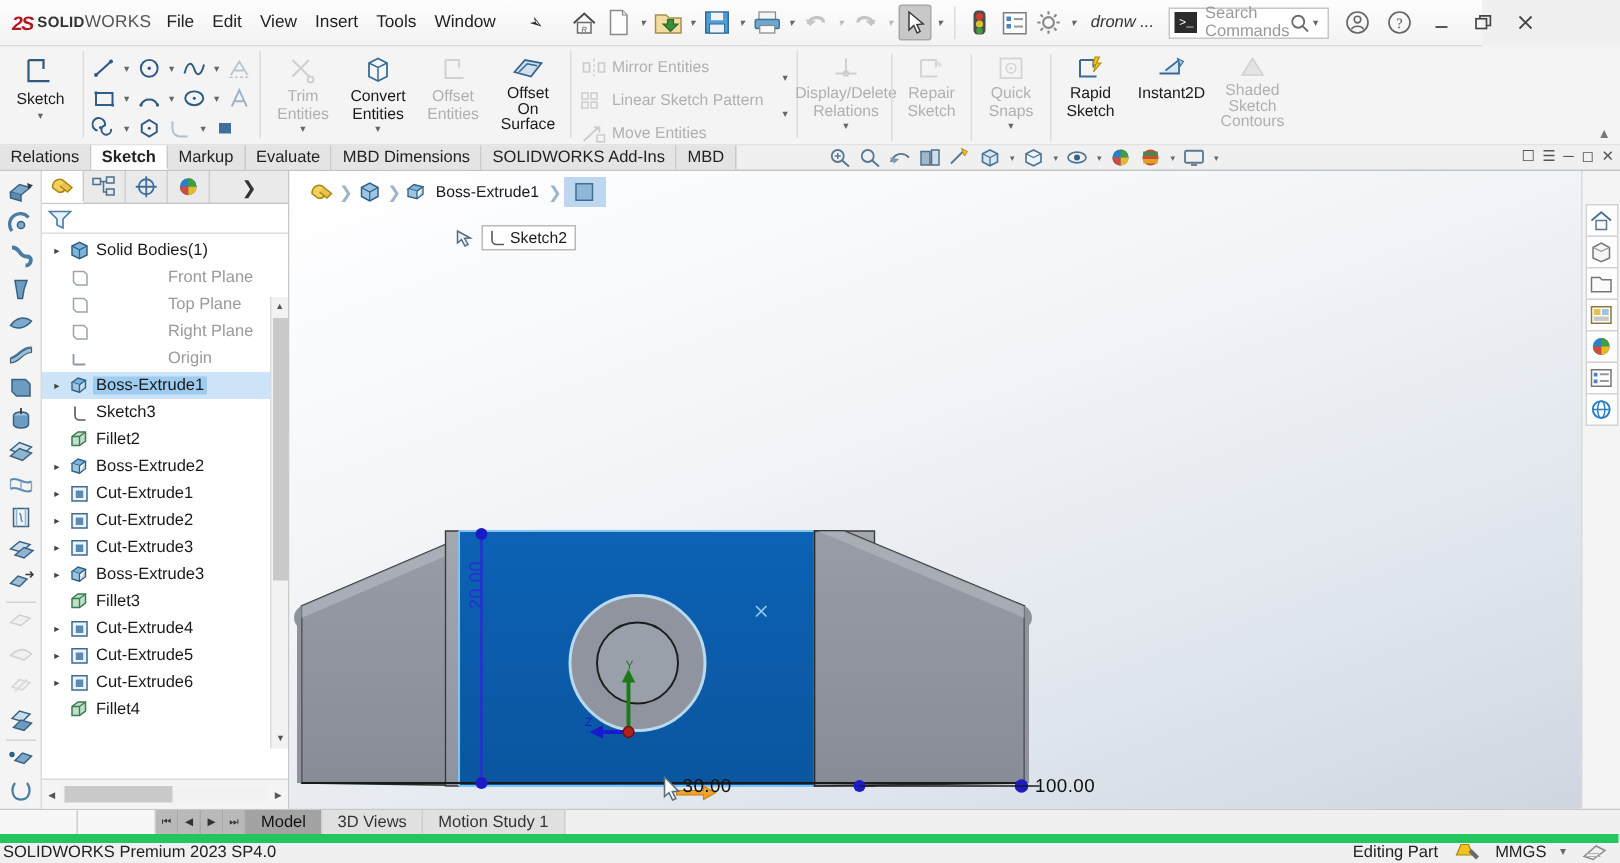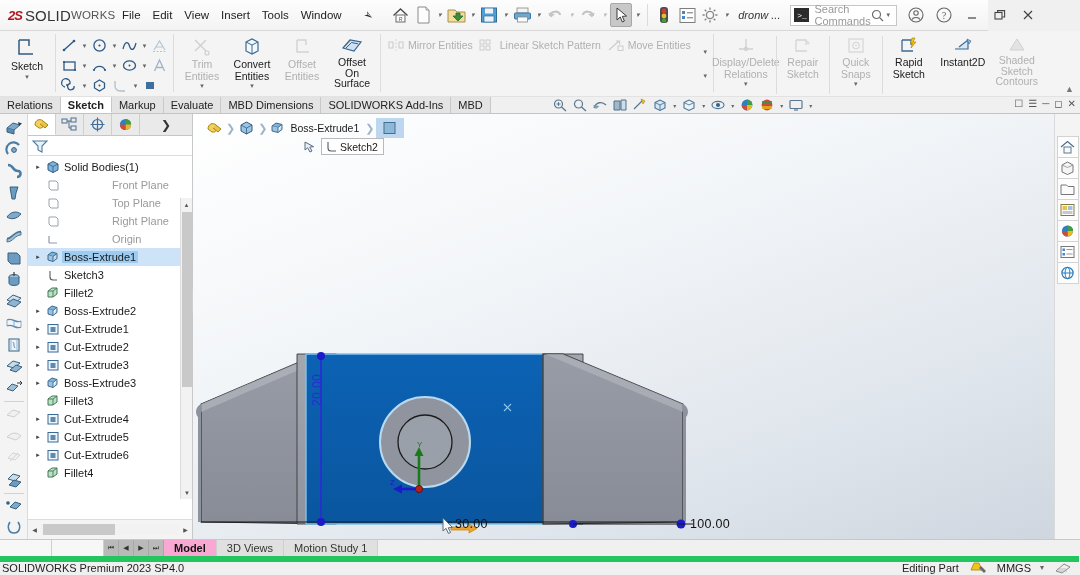--- a/index.html
+++ b/index.html
@@ -18,21 +18,21 @@
     background: linear-gradient(#fdfdfd, #f3f3f3);
     border-bottom: 1px solid #d8d8d8;
     display: flex; align-items: center;
     position: relative;
   }
   .logo { display: flex; align-items: center; padding-left: 8px; width: 112px; }
   .logo-ds {
     font-weight: bold; font-style: italic; font-size: 13px;
     color: #b01722; letter-spacing: -1px; margin-right: 3px;
   }
-  .logo-solid { font-weight: normal; font-size: 15px; color: #333; letter-spacing: .2px; }
+  .logo-solid { font-weight: bold; font-size: 10px; color: #333; letter-spacing: .2px; }
   .logo-works { font-weight: normal; font-size: 11.5px; color: #555; letter-spacing: .2px; }
   .menu { display: flex; align-items: center; gap: 12px; margin-left: 10px; }
   .menu span { font-size: 11.5px; color: #222; cursor: default; }
   .pin-icon { margin-left: 10px; color: #555; font-size: 12px; transform: rotate(35deg); }
   .tb-sep { width: 1px; height: 22px; background: #dcdcdc; margin: 0 4px; }
   .tb-tools { display: flex; align-items: center; margin-left: 8px; gap: 1px; font-style: italic; }
   .tbi {
     width: 22px; height: 24px; display: flex; align-items: center; justify-content: center;
     cursor: default; border-radius: 2px;
   }
@@ -166,21 +166,21 @@
   }
   .breadcrumb { position: absolute; left: 10px; top: 4px; display: flex; align-items: center; }
   .bc-chip {
     height: 20px; display: flex; align-items: center; padding: 0 2px;
     position: relative;
   }
   .bc-chip.active { background: #bcd7ef; }
   .bc-arrow { color: #9fb4c8; font-size: 11px; margin: 0 1px; }
   .bc-text { font-size: 10.5px; color: #1a1a1a; padding: 0 3px; }
   .bc-tip {
-    position: absolute; left: 100px; top: 20px;
+    position: absolute; left: 100px; top: 32px;
     display: flex; align-items: center; gap: 3px;
   }
   .bc-tipbox {
     border: 1px solid #b9b9b9; background: #fff; height: 17px;
     display: flex; align-items: center; padding: 0 5px 0 2px;
   }
   .triad { position: absolute; left: 196px; bottom: 40px; }
   .rightpane {
     width: 26px; background: #f4f4f4; border-left: 1px solid #dadada;
     display: flex; flex-direction: column; align-items: center; padding-top: 22px;
@@ -197,21 +197,21 @@
   .bt-spacer { width: 52px; border-right: 1px solid #cfcfcf; background: #f7f7f7;}
   .navbtns { display: flex; align-items: stretch; }
   .nb {
     width: 15px; display: flex; align-items: center; justify-content: center;
     background: #b9b9b9; border-right: 1px solid #a8a8a8; font-size: 7px; color: #333;
   }
   .btab {
     padding: 0 10px; display: flex; align-items: center; font-size: 11px;
     border-right: 1px solid #cfcfcf; background: #e0e0e0; color: #333; cursor: default;
   }
-  .btab.active { background: #f9a8d4; font-weight: bold; color: #111; }
+  .btab.active { background: #a3a3a3; font-weight: normal; color: #111; }
   .statusbar {
     height: 17px; width: 1079px; background: #f0f0f0; border-top: 6px solid #22c55e;
     display: flex; align-items: center; font-size: 11px; color: #222;
   }
   .sb-left { padding-left: 2px; }
   .sb-right { margin-left: auto; display: flex; align-items: center; gap: 9px; padding-right: 6px; }
   .sb-right span { font-size: 11px; }
   svg { pointer-events: none; }
 </style>
 </head>
@@ -498,21 +498,21 @@
           <path d="M6 11 L11.5 5.5 L18 6.8" fill="none" stroke="#35648f" stroke-width="1"></path>
         </svg>
       <div class="lbl" style="white-space:pre-line; line-height:10.5px">Offset
 On
 Surface</div>
     </div>
   </div>
   <div class="rgsep"></div>
 
   <div class="rgroup" style="padding-top:4px">
-    <div style="display:flex;flex-direction:row;gap:3px">
+    <div style="display:flex;flex-direction:column;gap:3px">
       <div class="textrow">
         <div class="ti">
             <svg width="20" height="14" viewBox="0 0 20 14">
               <path d="M10 1 v12" stroke="#d2d2d2" stroke-width="1" stroke-dasharray="2 1.5"></path>
               <path d="M3 4 h4 v6 h-4 z M13 4 h4 v6 h-4 z" fill="none" stroke="#cccccc" stroke-width="1.1"></path>
             </svg>
           </div>
         <div class="tl">Mirror Entities</div>
       </div>
       <div class="textrow">

